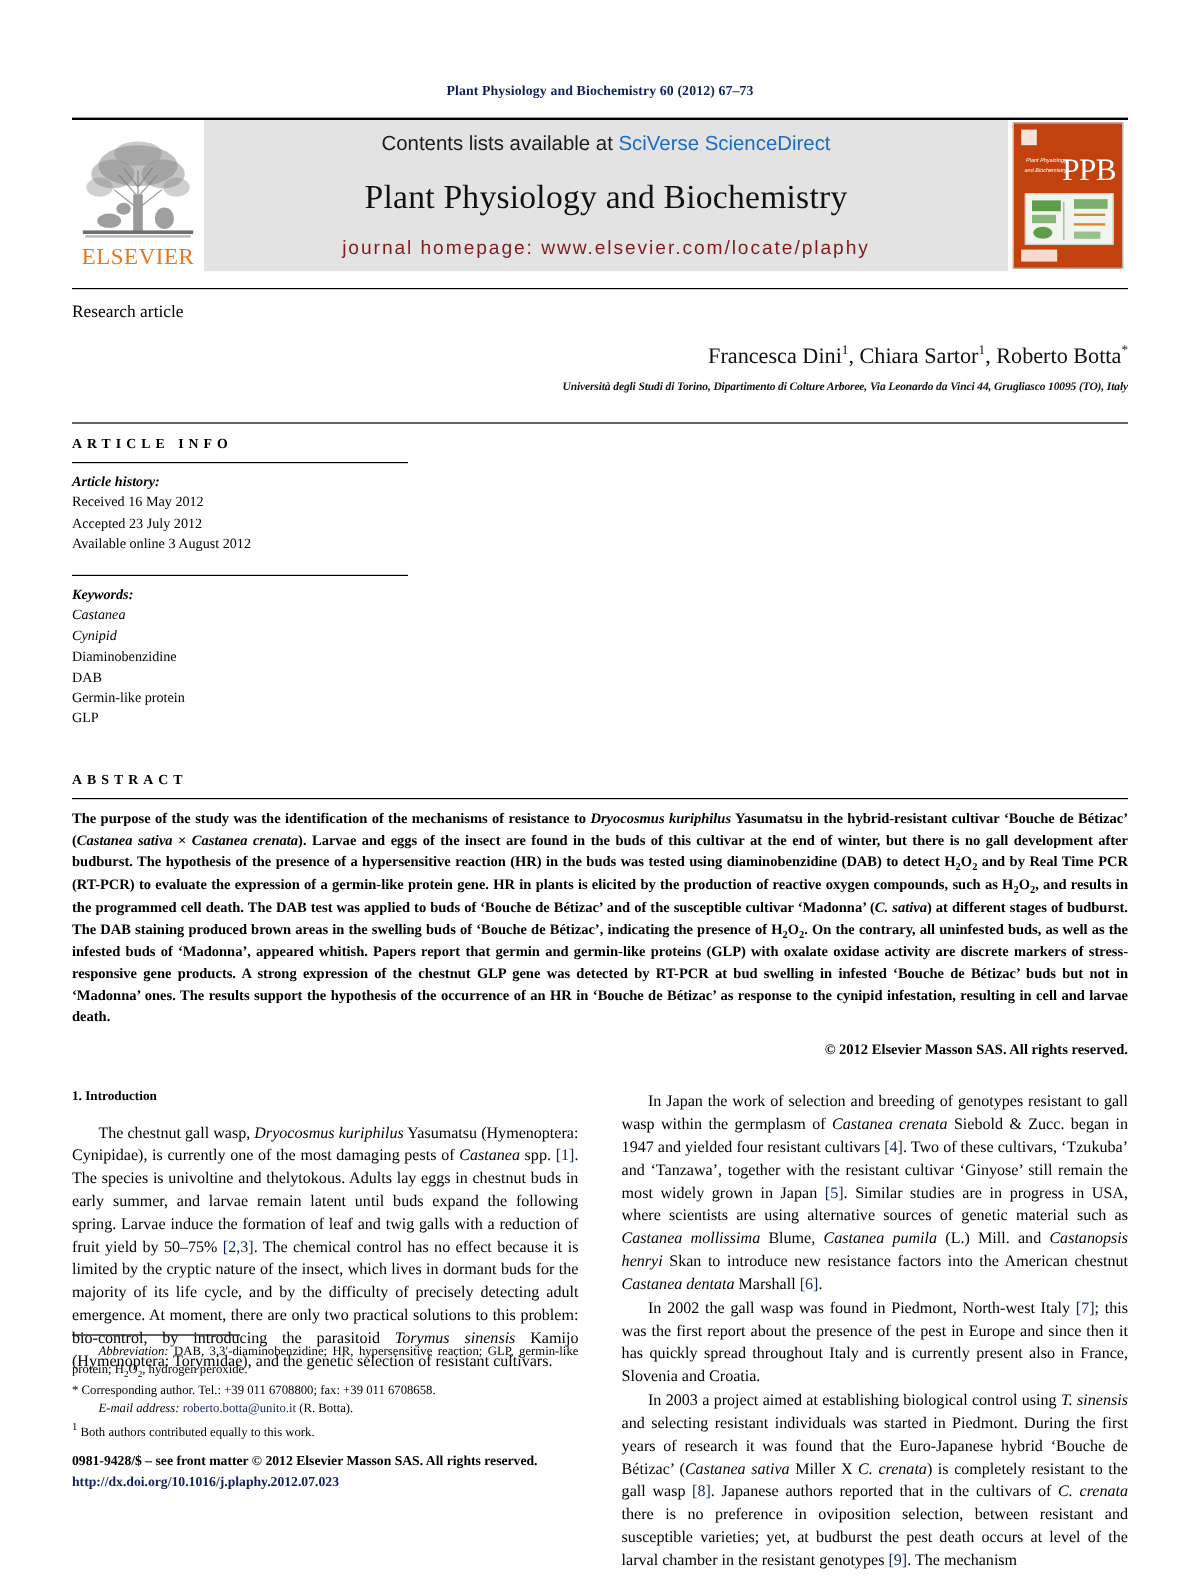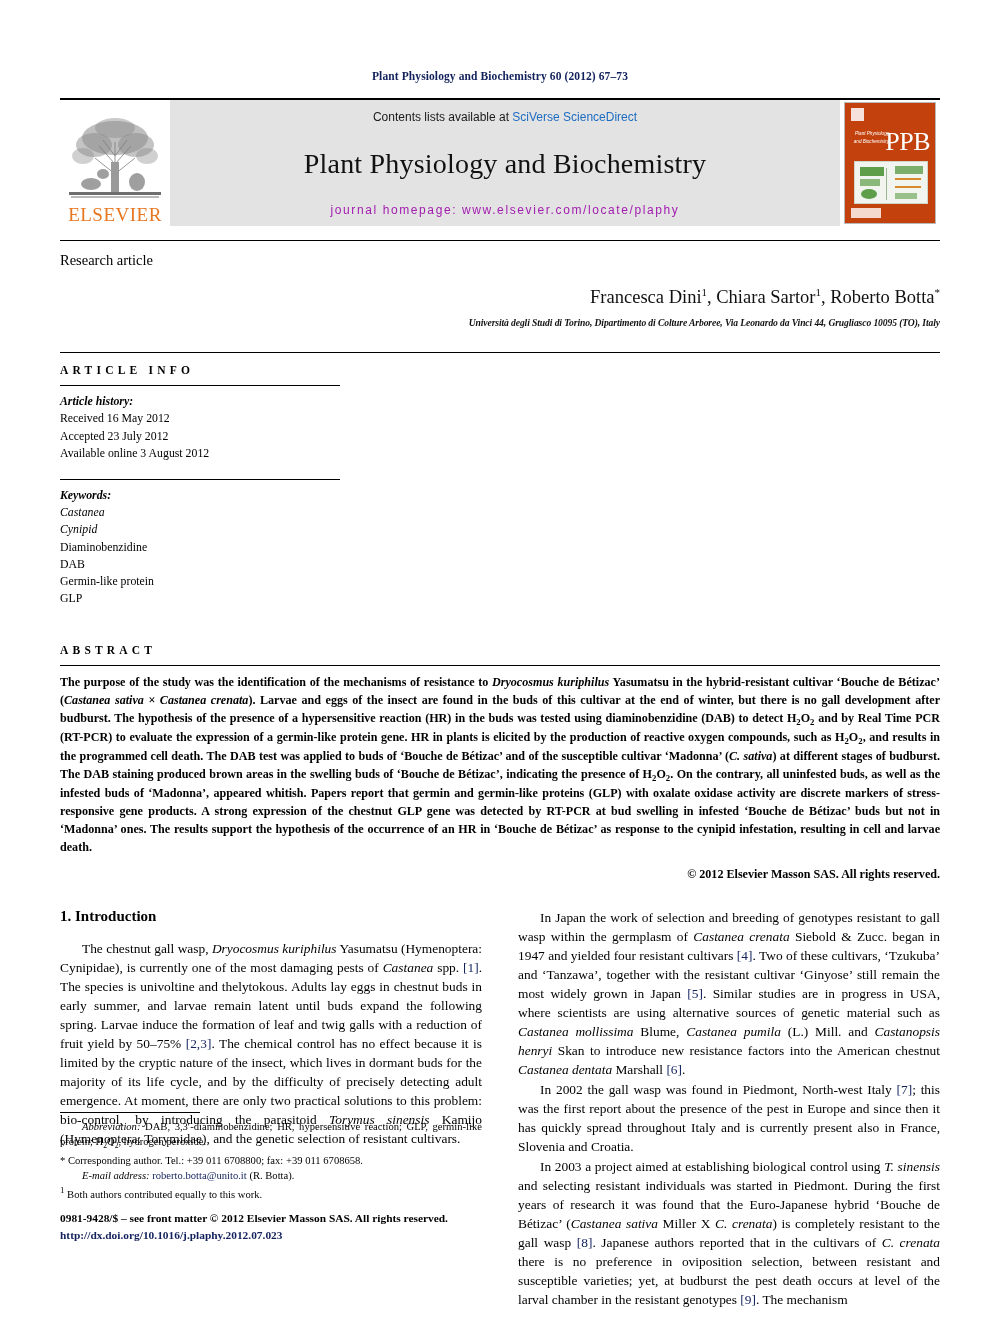--- a/index.html
+++ b/index.html
@@ -62,34 +62,34 @@
     flex: 1 1 auto;
     background: #e3e3e3;
     display: flex;
     flex-direction: column;
     align-items: center;
     justify-content: space-between;
     padding: 10px 0 9px 0;
   }
   .contents-line {
     font-family: "Liberation Sans", sans-serif;
-    font-size: 12px;
+    font-size: 17px;
     color: #1a1a1a;
   }
   .contents-line .sd-link { color: #1c6cc2; }
   .journal-title {
     font-family: "Liberation Serif", serif;
     font-size: 28px;
     color: #111;
     letter-spacing: 0.2px;
   }
   .homepage-line {
     font-family: "Liberation Sans", sans-serif;
-    font-size: 12px;
-    color: #a21caf;
+    font-size: 16px;
+    color: #7f1d1d;
     letter-spacing: 1.6px;
   }
   .cover-cell {
     width: 100px;
     flex: 0 0 100px;
     display: flex;
     align-items: center;
     justify-content: center;
   }
   .cover {
@@ -217,21 +217,21 @@
   }
 
   
   .body-cols {
     margin-top: 26px;
     display: flex;
     gap: 36px;
   }
   .bcol { width: 422px; flex: 0 0 422px; }
   .sec-h {
-    font-size: 15px;
+    font-size: 11px;
     font-weight: bold;
     margin-bottom: 14px;
   }
   .para {
     font-size: 13.4px;
     line-height: 1.42;
     text-align: justify;
     text-indent: 22px;
     margin: 0 0 1px 0;
   }

